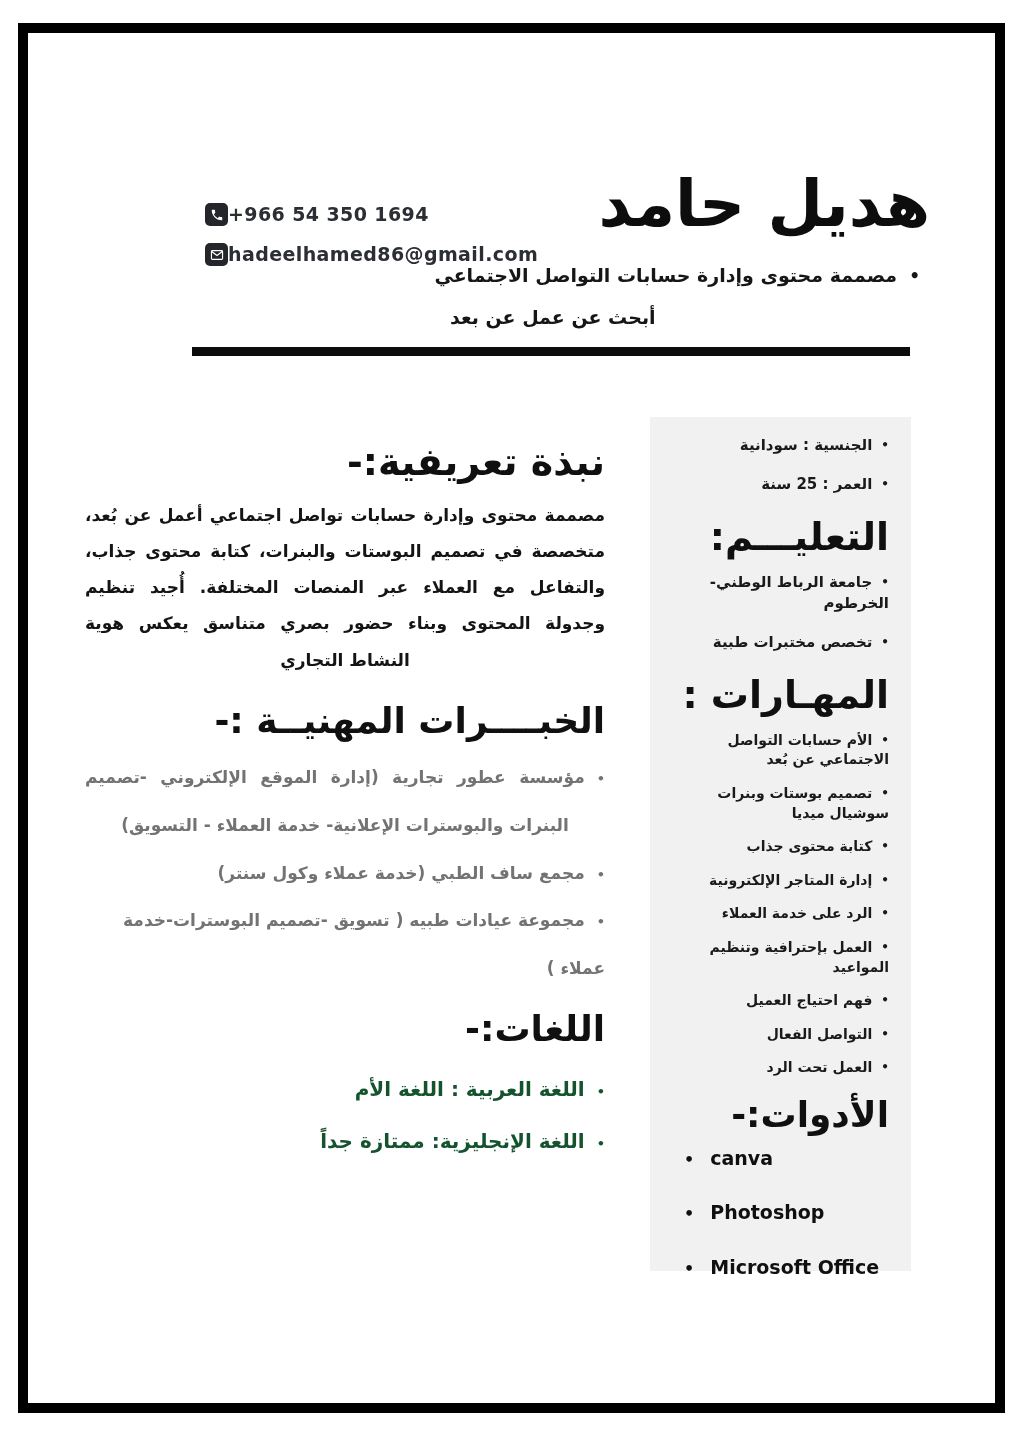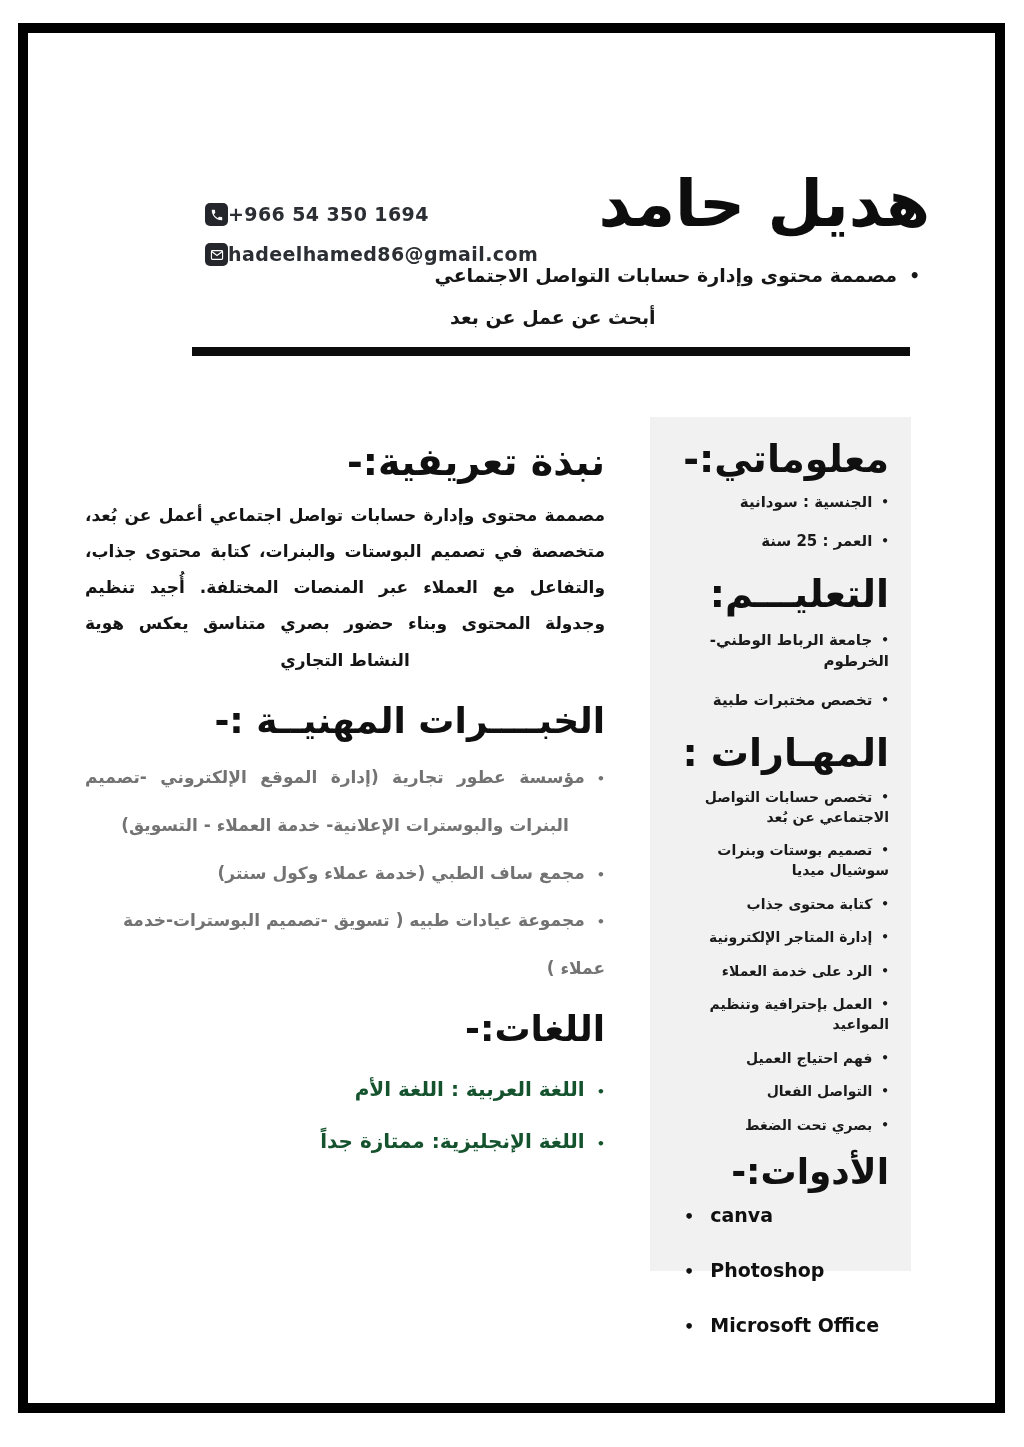--- a/index.html
+++ b/index.html
@@ -103,43 +103,42 @@
 
   <div class="tagline">
     <span class="dot">•</span><span>مصممة محتوى وإدارة حسابات التواصل الاجتماعي</span>
   </div>
   <div class="tagline2">أبحث عن عمل عن بعد</div>
 
   <div class="divider"></div>
 </header>
 
 <aside class="sidebar">
-  <h2 class="side-title t-info">معلوماتي:-</h2>
   <ul class="side-list info-list">
     <li>الجنسية : سودانية</li>
     <li>العمر : 25 سنة</li>
   </ul>
 
   <h2 class="side-title t-edu">التعليـــم:</h2>
   <ul class="side-list edu-list">
     <li>جامعة الرباط الوطني-الخرطوم</li>
     <li>تخصص مختبرات طبية</li>
   </ul>
 
   <h2 class="side-title t-skills">المهـارات :</h2>
   <ul class="side-list skills-list">
-    <li>تخصص حسابات التواصل الاجتماعي عن بُعد</li>
+    <li>الأم حسابات التواصل الاجتماعي عن بُعد</li>
     <li>تصميم بوستات وبنرات سوشيال ميديا</li>
     <li>كتابة محتوى جذاب</li>
     <li>إدارة المتاجر الإلكترونية</li>
     <li>الرد على خدمة العملاء</li>
     <li>العمل بإحترافية وتنظيم المواعيد</li>
     <li>فهم احتياج العميل</li>
     <li>التواصل الفعال</li>
-    <li>بصري تحت الضغط</li>
+    <li>العمل تحت الرد</li>
   </ul>
 
   <h2 class="side-title t-tools">الأدوات:-</h2>
   <ul class="tools-list">
     <li>canva</li>
     <li>Photoshop</li>
     <li>Microsoft Office</li>
   </ul>
 </aside>
 

